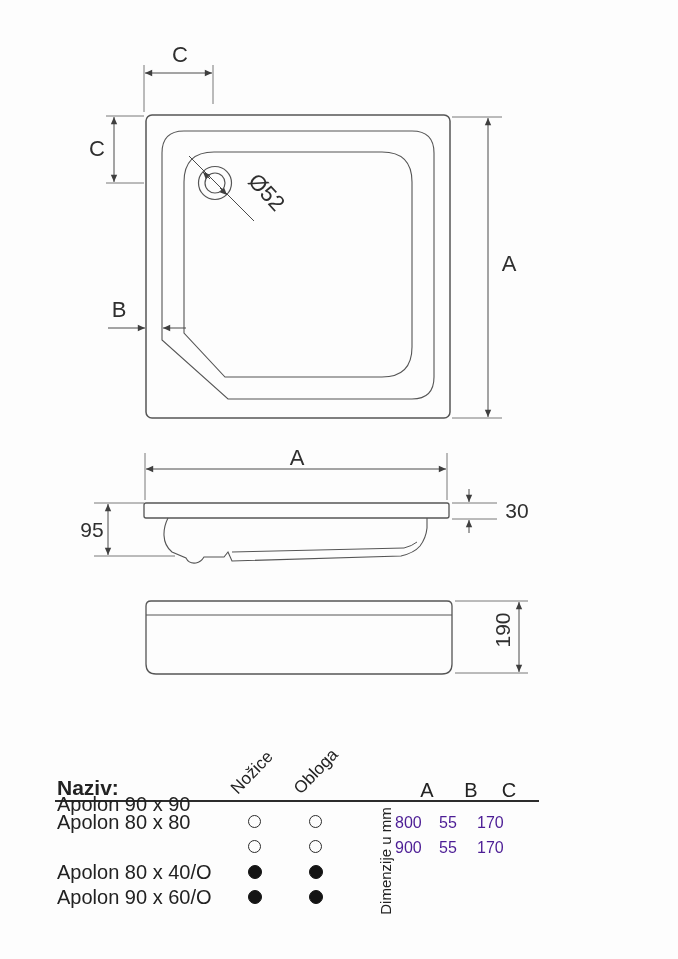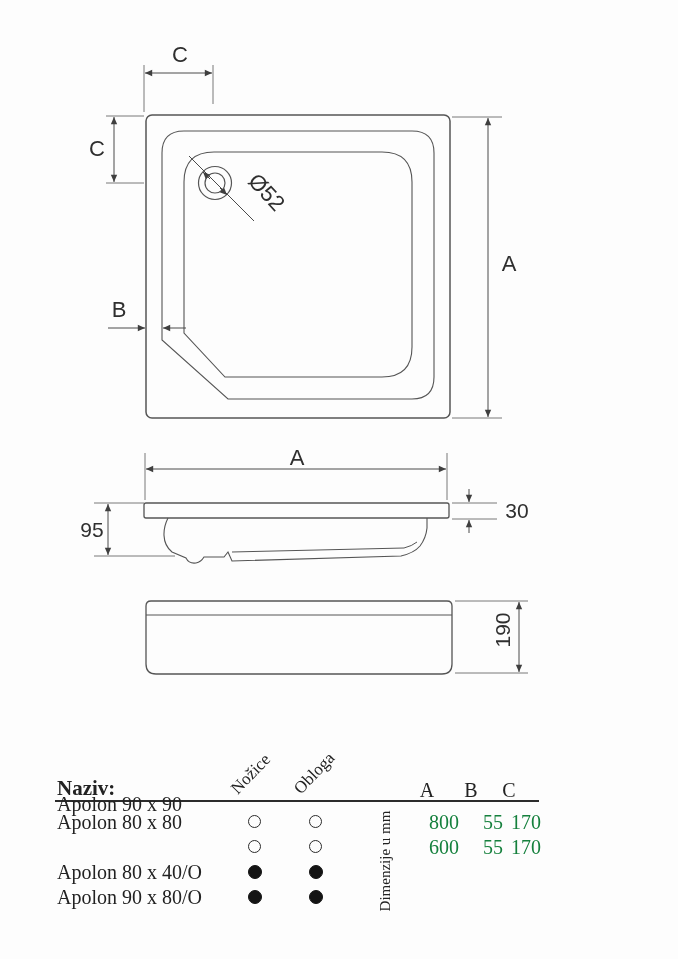--- a/index.html
+++ b/index.html
@@ -8,30 +8,30 @@
     font-family:"Liberation Sans",sans-serif;color:#2f2f2f;overflow:hidden;
   }
   svg{position:absolute;left:0;top:0;font-family:"Liberation Sans",sans-serif;}
   .dim-text{fill:#2f2f2f;font-size:22px;}
   .dim-text-sm{fill:#2f2f2f;font-size:21px;}
   .obj{stroke:#555;fill:none;}
   .dim{stroke:#4a4a4a;fill:none;stroke-width:1;}
   .ext{stroke:#6a6a6a;fill:none;stroke-width:0.9;}
 
   
-  .tbl{position:absolute;left:0;top:0;width:594px;height:959px;font-family:Liberation Serif, serif;}
+  .tbl{position:absolute;left:0;top:0;width:594px;height:959px;}
   .tbl-title{position:absolute;left:57px;top:776px;font-size:21px;font-weight:bold;color:#222;}
   .rot-header{
     position:absolute;font-size:17px;color:#222;white-space:nowrap;height:17px;line-height:17px;
     transform-origin:left bottom;transform:rotate(-46deg);
   }
   .dim-header{position:absolute;top:779px;width:60px;margin-left:-30px;text-align:center;font-size:20px;color:#222;}
   .rule{position:absolute;left:55px;top:800px;width:484px;height:2px;background:#2c2c2c;}
   .tname{position:absolute;left:57px;font-size:20px;color:#222;white-space:nowrap;line-height:25px;}
-  .tval{position:absolute;width:64px;text-align:right;font-size:20px;color:#15803d;line-height:25px;}
+  .tval{position:absolute;width:64px;text-align:left;font-size:16px;color:#4c1d95;line-height:25px;}
   .dot{position:absolute;width:13px;height:13px;border-radius:50%;box-sizing:border-box;}
   .open{border:1.6px solid #2b2b2b;background:transparent;}
   .filled{background:#141414;border:1.6px solid #141414;width:14px;height:14px;}
   .unit-note{
     position:absolute;left:385px;top:861px;font-size:15px;color:#222;white-space:nowrap;
     transform:translate(-50%,-50%) rotate(-90deg);
   }
 </style>
 </head>
 <body>
@@ -133,36 +133,36 @@
     <span class="dot open" style="left:309px;top:815px;"></span>
     <div class="tval" style="left:395px;top:810px;">800</div>
     <div class="tval" style="left:439px;top:810px;">55</div>
     <div class="tval" style="left:477px;top:810px;">170</div>
   </div>
 
   <div>
     <div class="tname" style="top:792px;">Apolon 90 x 90</div>
     <span class="dot open" style="left:248px;top:840px;"></span>
     <span class="dot open" style="left:309px;top:840px;"></span>
-    <div class="tval" style="left:395px;top:835px;">600</div>
+    <div class="tval" style="left:395px;top:835px;">900</div>
     <div class="tval" style="left:439px;top:835px;">55</div>
     <div class="tval" style="left:477px;top:835px;">170</div>
   </div>
 
   <div>
     <div class="tname" style="top:860px;">Apolon 80 x 40/O</div>
     <span class="dot filled" style="left:248px;top:865px;"></span>
     <span class="dot filled" style="left:309px;top:865px;"></span>
     <div class="tval" style="left:395px;top:860px;"></div>
     <div class="tval" style="left:439px;top:860px;"></div>
     <div class="tval" style="left:477px;top:860px;"></div>
   </div>
 
   <div>
-    <div class="tname" style="top:885px;">Apolon 90 x 80/O</div>
+    <div class="tname" style="top:885px;">Apolon 90 x 60/O</div>
     <span class="dot filled" style="left:248px;top:890px;"></span>
     <span class="dot filled" style="left:309px;top:890px;"></span>
     <div class="tval" style="left:395px;top:885px;"></div>
     <div class="tval" style="left:439px;top:885px;"></div>
     <div class="tval" style="left:477px;top:885px;"></div>
   </div>
 
   <div class="unit-note">Dimenzije u mm</div>
 </div>
 

